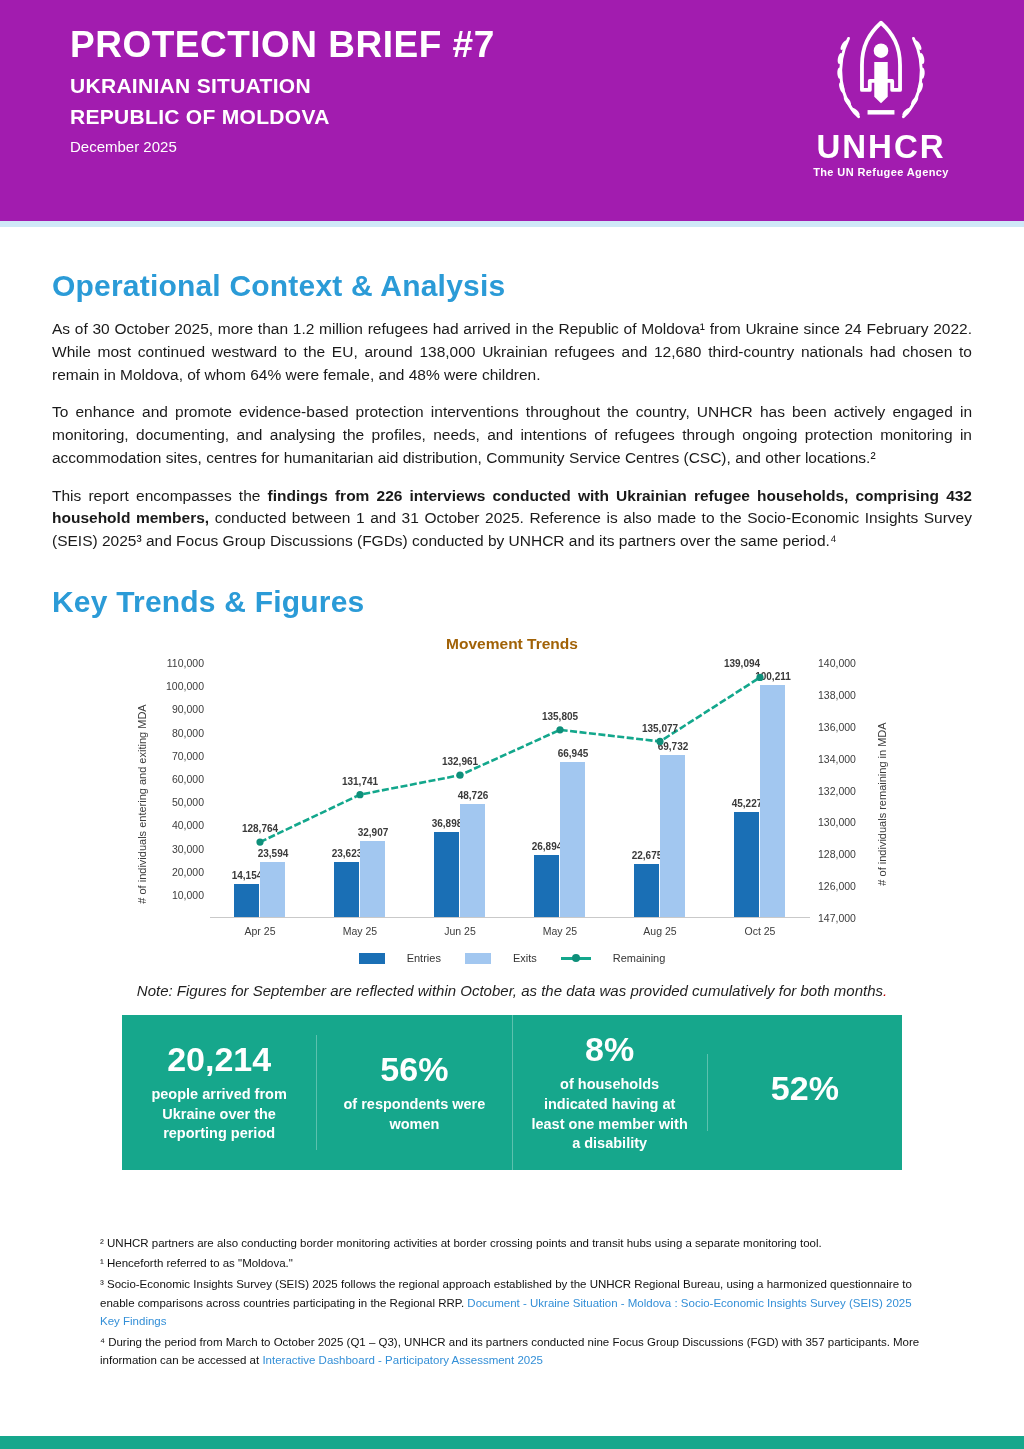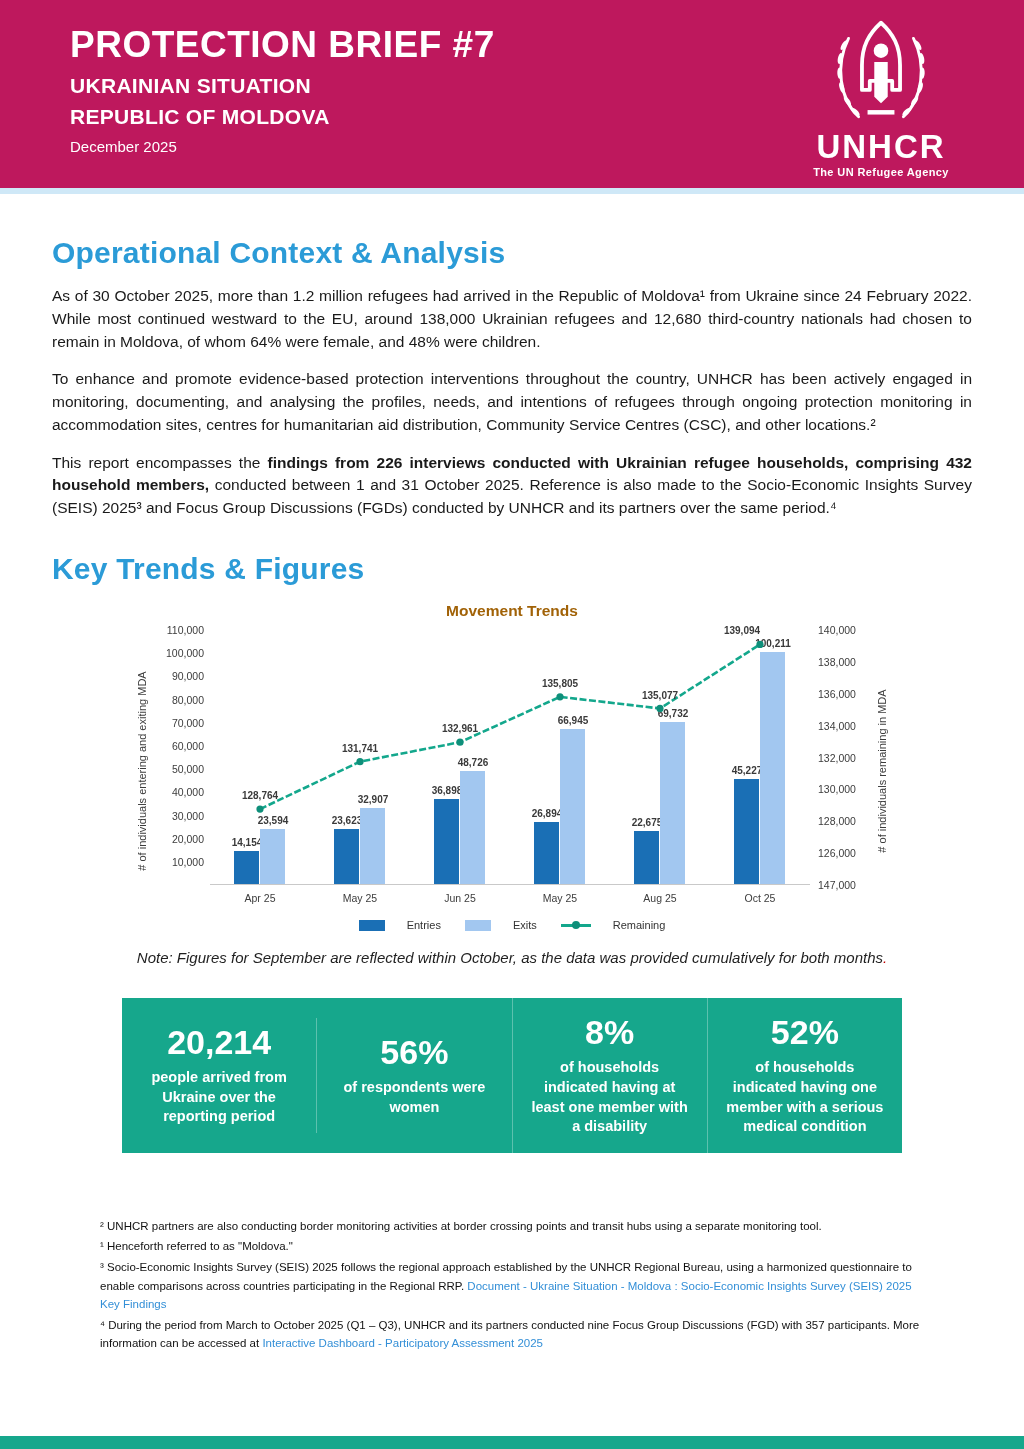--- a/index.html
+++ b/index.html
@@ -1,21 +1,21 @@
 <!DOCTYPE html>
 <html><head>
 <meta charset="utf-8">
 <style>
   * { box-sizing: border-box; margin: 0; padding: 0; }
   html,body { background:#ffffff; }
   body { font-family: "Liberation Sans","DejaVu Sans",sans-serif; color:#1f1f1f; }
   .page { position:relative; width:1024px; height:1449px; background:#fff; overflow:hidden; margin:0 auto; }
 
   
-  .header { position:relative; width:100%; height:188px; background:#be185d; color:#fff;padding-left:27px; }
+  .header { position:relative; width:100%; height:221px; background:#a21caf; color:#fff;padding-left:27px; }
   .header-strip { width:100%; height:6px; background:#cfe8f7; }
   .header-titles { position:absolute; left:70px; top:24px; }
   .hdr-title { font-size:37px; font-weight:bold; letter-spacing:.5px; line-height:1.15; }
   .hdr-sub { font-size:21px; font-weight:bold; letter-spacing:.3px; margin-top:7px; }
   .hdr-date { font-size:15px; margin-top:9px; font-weight:normal; }
   .logo { position:absolute; right:58px; top:16px; width:170px; text-align:center; }
   .logo svg { display:block; margin:0 auto; }
   .logo-name { font-size:33px; font-weight:bold; letter-spacing:2px; line-height:1; margin-top:2px; }
   .logo-tag { font-size:11px; font-weight:bold; letter-spacing:.4px; margin-top:3px; }
 
@@ -52,21 +52,21 @@
   .swatch.entries { background:#1a6fb5; }
   .swatch.exits { background:#a2c7f0; }
   .line-sample { position:relative; width:30px; height:3px; background:#13a78c; }
   .line-sample::after { content:""; position:absolute; left:50%; top:50%; transform:translate(-50%,-50%); width:8px; height:8px; border-radius:50%; background:#0e8f7a; }
 
   
   .note { margin-top:18px; text-align:center; font-style:italic; font-size:15px; color:#1f1f1f; }
   .note .red { color:#c00000; }
 
   
-  .stats-band { margin:32px 70px 0 70px; background:#16a78c; display:flex; color:#fff; min-height:142px; align-items:center; }
+  .stats-band { margin:16px 70px 0 70px; background:#16a78c; display:flex; color:#fff; min-height:142px; align-items:center; }
   .stat { flex:1; text-align:center; padding:16px 18px; }
   .stat + .stat { border-left:1px solid rgba(255,255,255,.3); }
   .stat-value { font-size:34px; font-weight:bold; line-height:1.1; margin-bottom:7px; }
   .stat-label { font-size:14.5px; font-weight:bold; line-height:1.35; }
 
   
   .footnotes { margin:64px 48px 0 48px; font-size:11.5px; line-height:1.62; color:#111; }
   .footnotes .fn { margin-top:2px; }
   .fn-link { color:#338fd7; text-decoration:none; cursor:pointer; }
 
@@ -237,21 +237,20 @@
       <div class="stat">
         <div class="stat-value">56%</div>
         <div class="stat-label">of respondents were women</div>
       </div>
       <div class="stat">
         <div class="stat-value">8%</div>
         <div class="stat-label">of households indicated having at least one member with a disability</div>
       </div>
       <div class="stat">
         <div class="stat-value">52%</div>
-        <div class="stat-label">of households indicated having one member with a serious medical condition</div>
       </div>
     </div>
 
     <div class="footnotes">
       <div class="fn">² UNHCR partners are also conducting border monitoring activities at border crossing points and transit hubs using a separate monitoring tool.</div>
       <div class="fn">¹ Henceforth referred to as "Moldova."</div>
       <div class="fn"><span>³ Socio-Economic Insights Survey (SEIS) 2025 follows the regional approach established by the UNHCR Regional Bureau, using a harmonized questionnaire to enable comparisons across countries participating in the Regional RRP. </span><a class="fn-link">Document - Ukraine Situation - Moldova : Socio-Economic Insights Survey (SEIS) 2025 Key Findings</a></div>
       <div class="fn"><span>⁴ During the period from March to October 2025 (Q1 – Q3), UNHCR and its partners conducted nine Focus Group Discussions (FGD) with 357 participants. More information can be accessed at </span><a class="fn-link">Interactive Dashboard - Participatory Assessment 2025</a></div>
     </div>
   </div>

